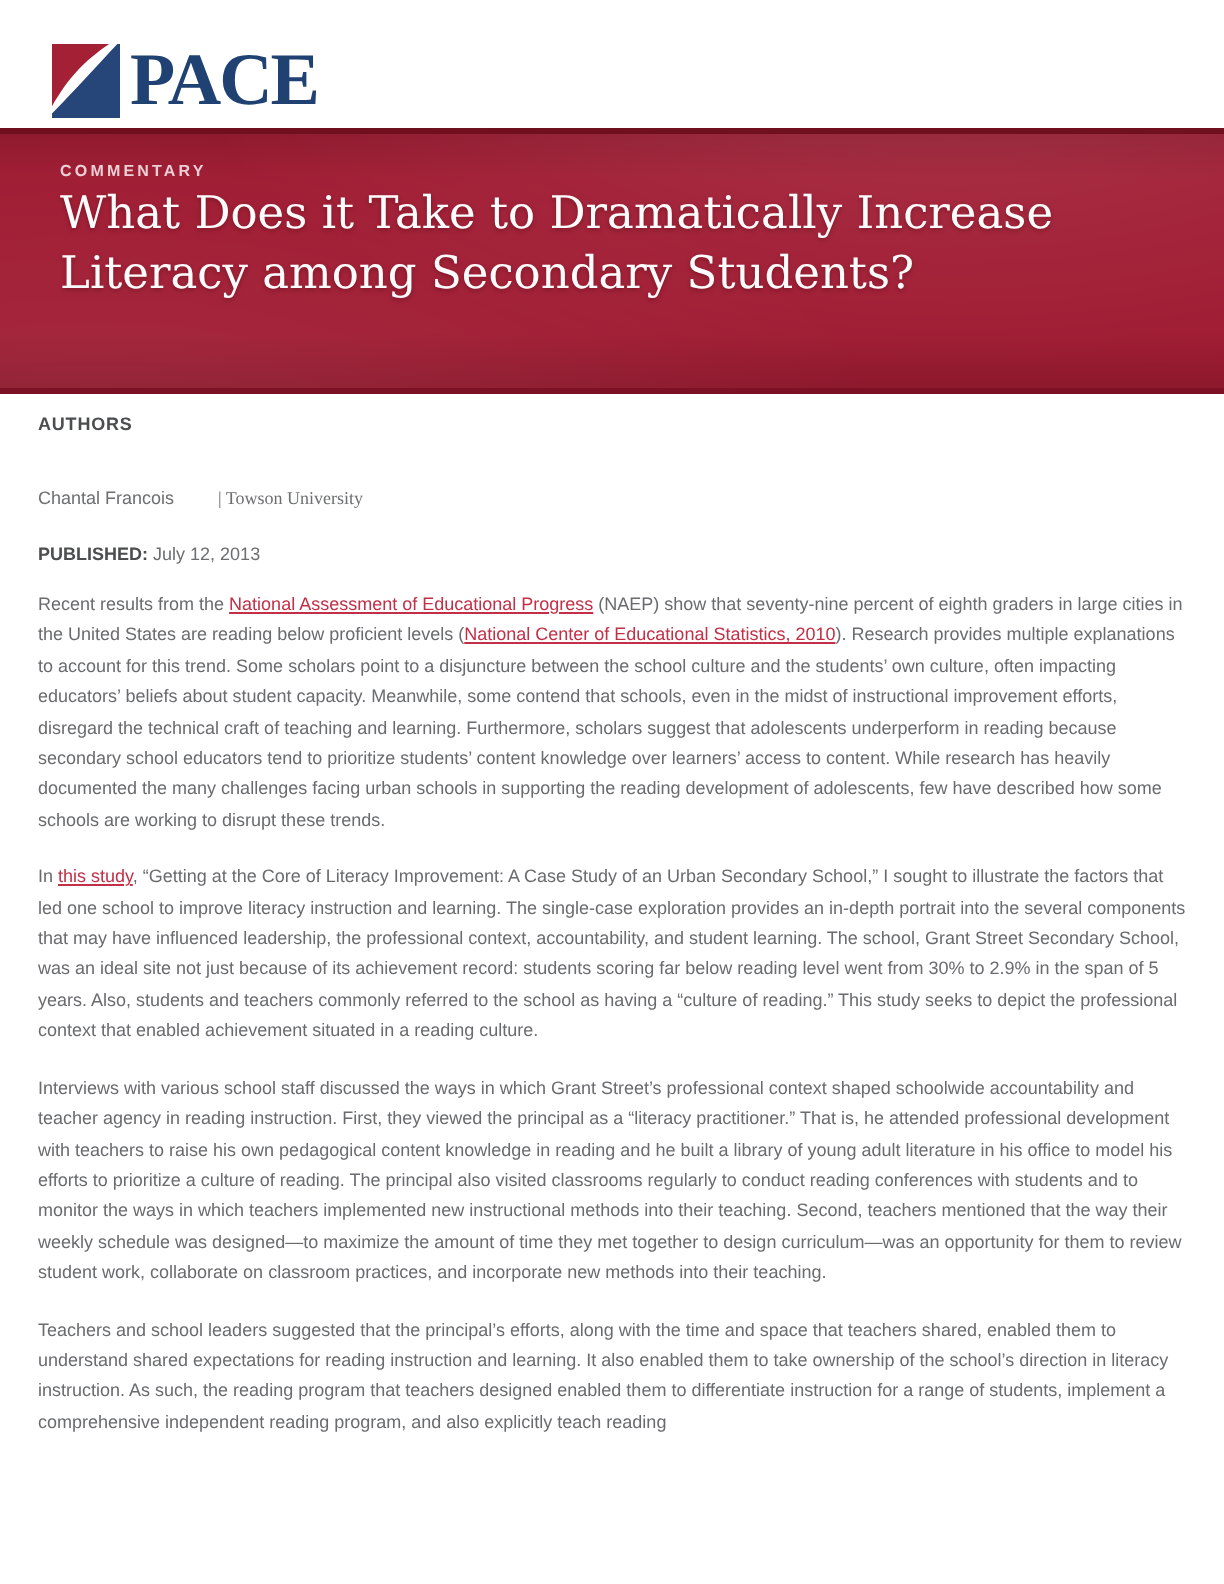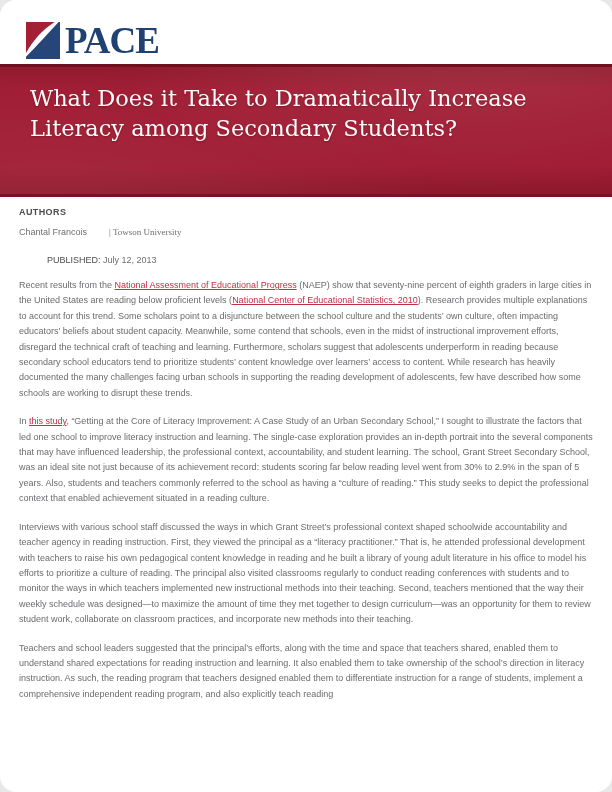--- a/index.html
+++ b/index.html
@@ -5,21 +5,20 @@
 <style>
   * { margin: 0; padding: 0; box-sizing: border-box; }
   html, body { background: #e8e8e8; }
   body { width: 612px; margin: 0 auto; font-family: "Liberation Sans", sans-serif; }
   .page {
     position: relative;
     width: 612px;
     height: 792px;
     background: #ffffff;
     overflow: hidden;
-    border-radius: 16px;
   }
 
   
   .site-header {
     height: 64px;
     background: #ffffff;
     position: relative;
   }
   .logo {
     position: absolute;
@@ -72,37 +71,37 @@
 
   
   .content { padding: 10px 30px 0 19px; }
   .authors-label {
     font-size: 9px;
     font-weight: bold;
     letter-spacing: 0.4px;
     color: #4c4d4f;
   }
   .author-row {
-    margin-top: 5px;
+    margin-top: 22px;
     display: flex;
     align-items: flex-start;
     font-size: 9px;
     color: #6d6e70;
   }
   .author-name {
     width: 90px;
     line-height: 20px;
   }
   .affiliation { line-height: 20px; white-space: nowrap; font-family: Liberation Serif, serif; }
   .published-line {
     margin-top: 13px;
     font-size: 9px;
     color: #6d6e70;
   }
-  .published-label { font-weight: normal; color: #4c4d4f; margin-left: 28px; }
+  .published-label { font-weight: bold; color: #4c4d4f; }
 
   
   .para {
     margin-top: 13px;
     width: 576px;
     font-size: 9px;
     line-height: 15.4px;
     color: #6a6b6e;
   }
   .inline-link {
@@ -120,20 +119,21 @@
       <svg class="logo-mark" viewBox="0 0 100 100" preserveAspectRatio="none" aria-hidden="true">
         <rect x="0" y="0" width="100" height="100" fill="#ffffff"></rect>
         <path d="M96,0 L100,0 L100,100 L0,100 L0,94 C36,60 60,36 96,0 Z" fill="#264679"></path>
         <path d="M0,0 L84,0 C46,24 24,46 0,84 Z" fill="#a32035"></path>
       </svg>
       <span class="logo-text">PACE</span>
     </div>
   </header>
 
   <section class="banner">
+    <div class="kicker">COMMENTARY</div>
     <h1 class="article-title">What Does it Take to Dramatically Increase Literacy among Secondary Students?</h1>
   </section>
 
   <main class="content">
 
     <div class="authors-label">AUTHORS</div>
 
     <div class="author-row">
       <div class="author-name">Chantal Francois</div>
       <div class="affiliation">

